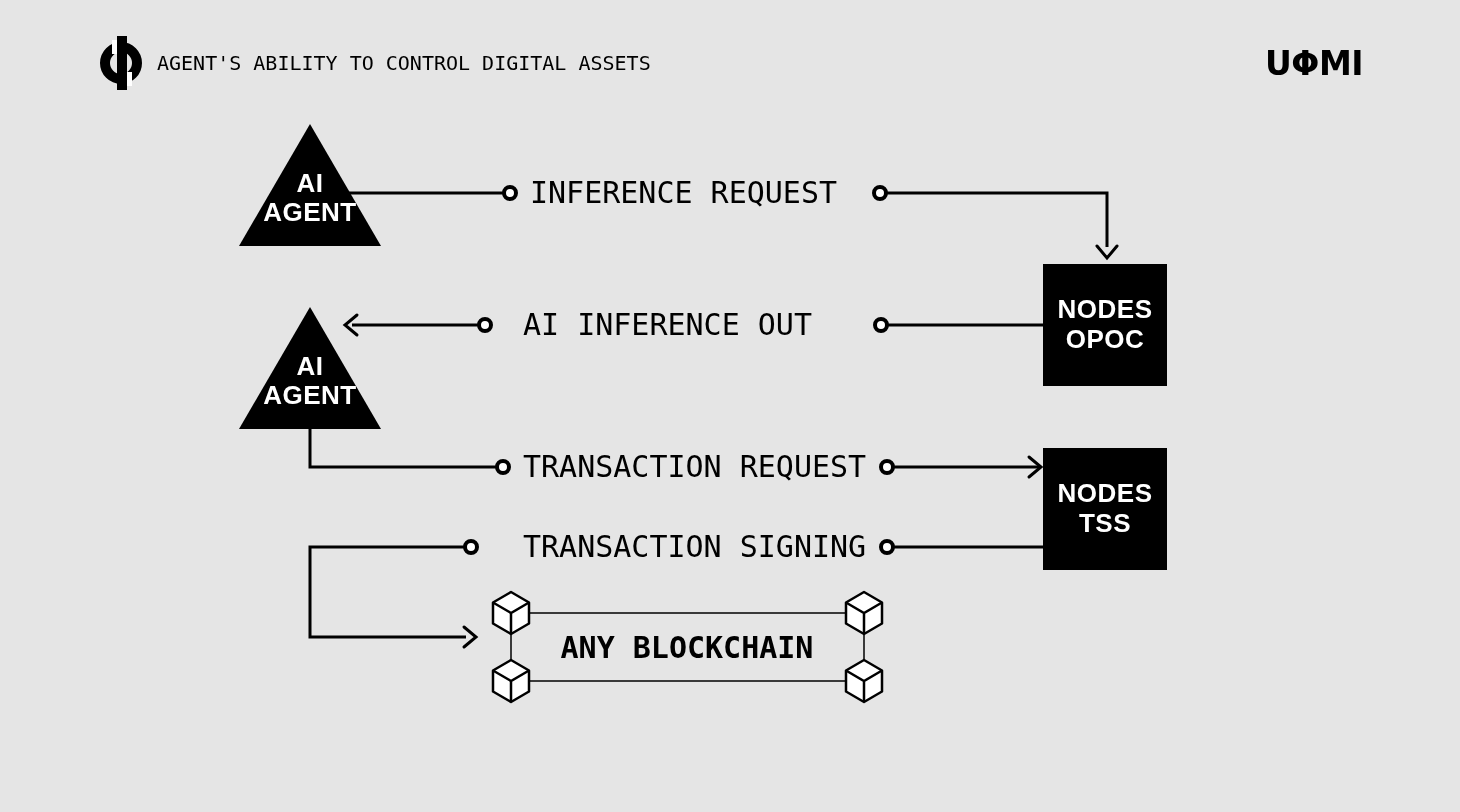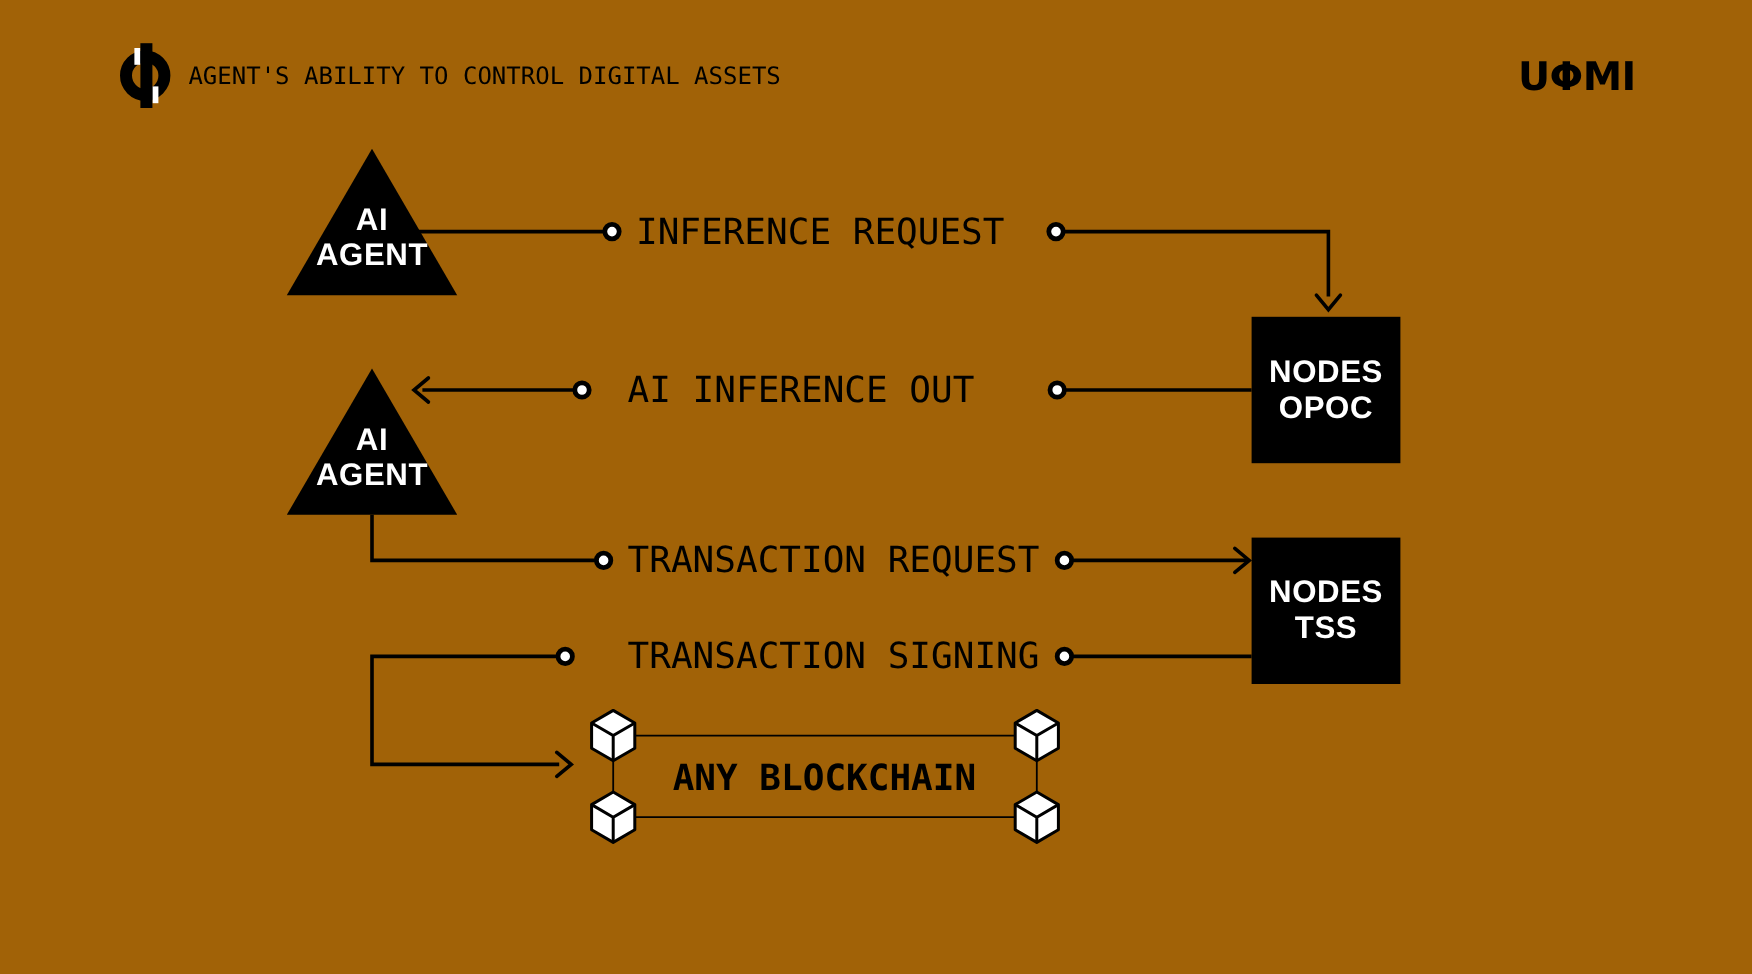--- a/index.html
+++ b/index.html
@@ -1,19 +1,19 @@
 <!DOCTYPE html>
 <html><head>
 <meta charset="utf-8">
 <style>
   html,body{margin:0;padding:0;background:#ffffff;}
   .canvas{
     position:relative;
     width:1460px;height:812px;
-    background:#a16207;
+    background:#e5e5e5;
     overflow:hidden;
     font-family:"DejaVu Sans Mono",monospace;
   }
   svg{position:absolute;left:0;top:0;}
   .flowline{stroke:#000;stroke-width:3;fill:none;}
   .thinline{stroke:#000;stroke-width:1.5;fill:none;}
   .chevron{stroke:#000;stroke-width:3;fill:none;stroke-linecap:round;stroke-linejoin:miter;}
   .dot{fill:#fff;stroke:#000;stroke-width:4;}
   .blackshape{fill:#000;stroke:none;}
   .label{font-family:"DejaVu Sans Mono",monospace;font-size:30px;fill:#000;}

